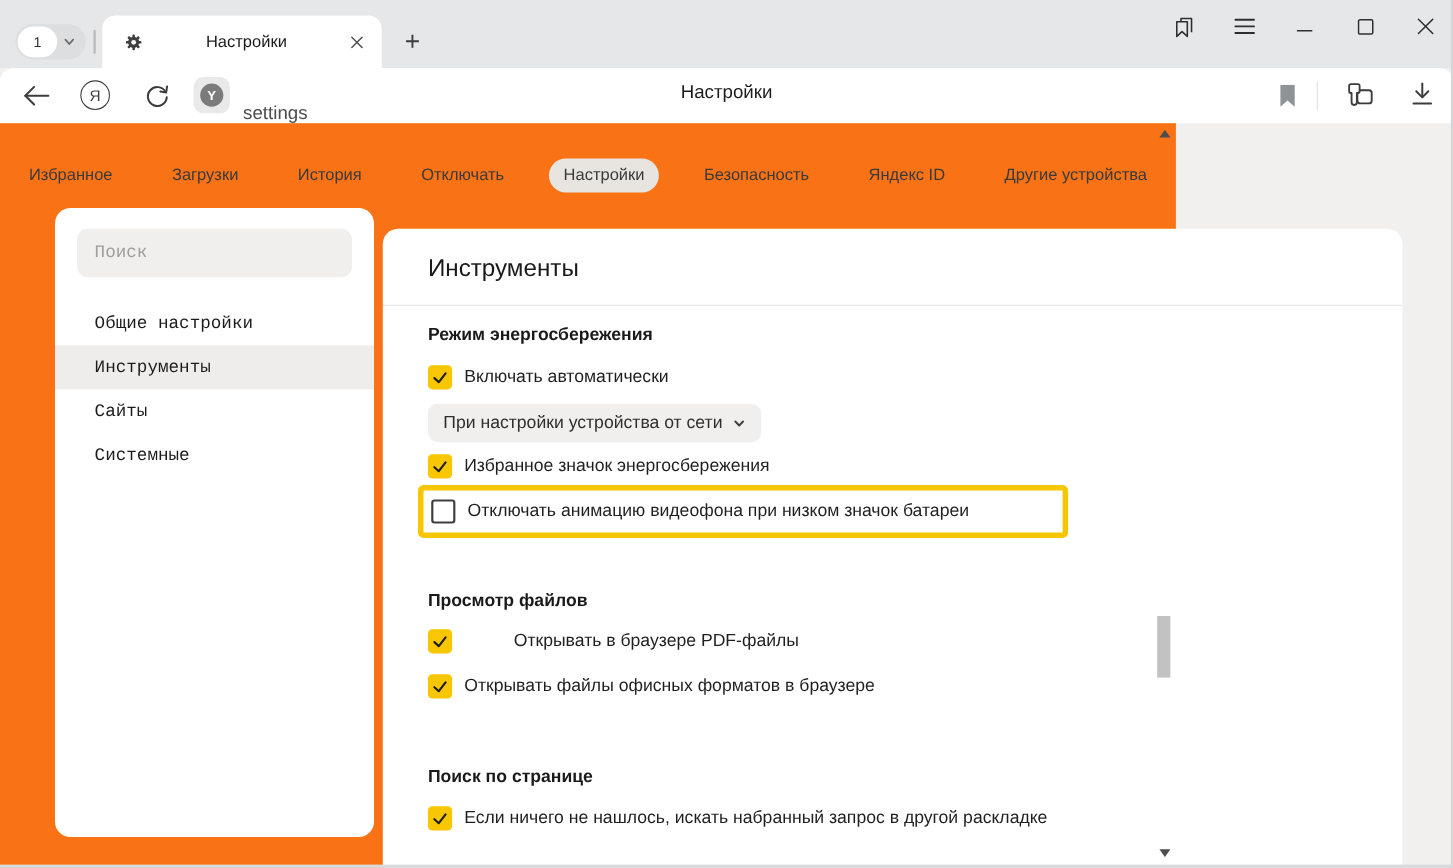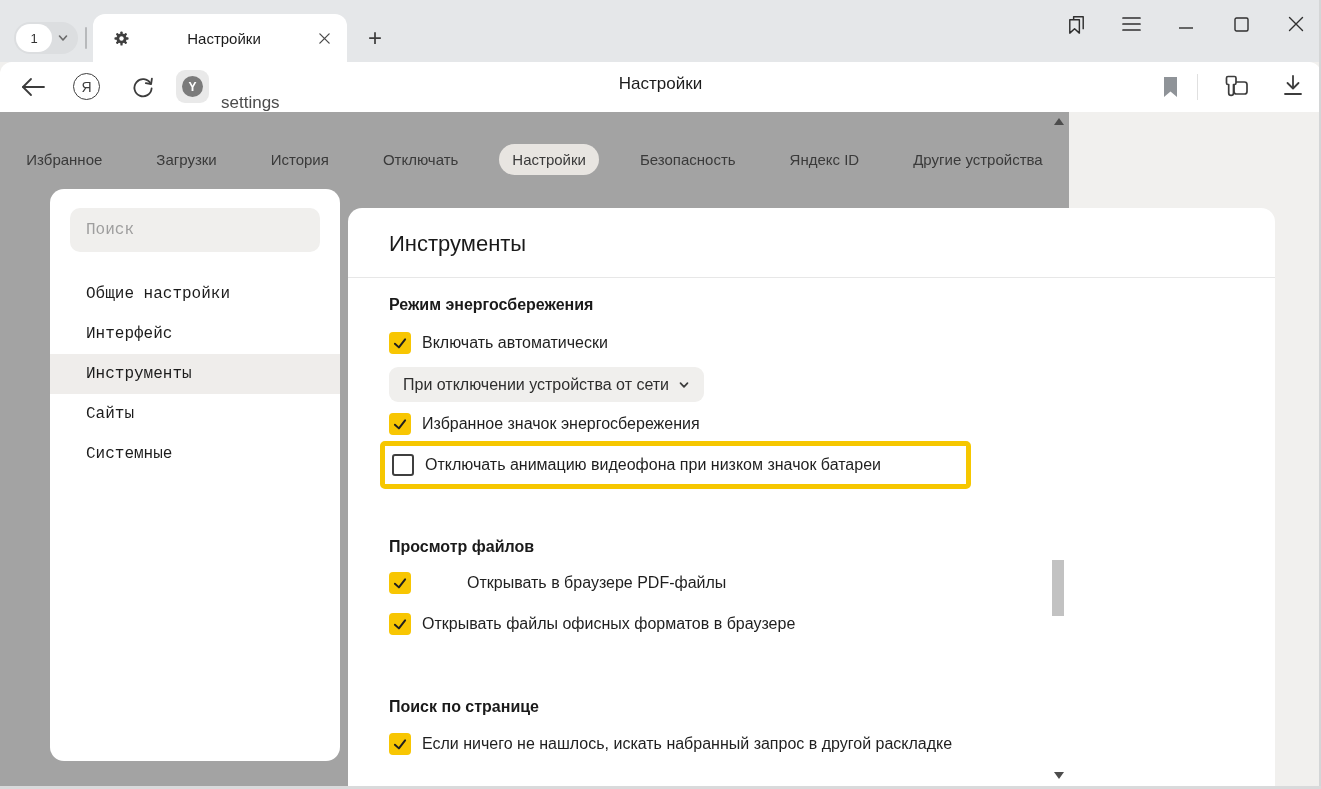--- a/index.html
+++ b/index.html
@@ -23,21 +23,21 @@
   .toolbar { position:absolute; top:62px; left:0; width:1321px; height:50px; background:#ffffff; border-radius:12px 12px 0 0; }
   .toolbar .icon-btn { position:absolute; width:28px; height:28px; top:11px; }
   .ybadge { position:absolute; left:176px; top:70px; width:33px; height:33px; border-radius:9px; background:#e9e9e9; display:flex; align-items:center; justify-content:center; cursor:pointer; border:none; }
   .ybadge .ycircle { width:21px; height:21px; border-radius:50%; background:#7b7b7b; color:#fff; font-size:12px; font-weight:bold; display:flex; align-items:center; justify-content:center; }
   .ylogo { position:absolute; left:73px; top:73px; width:27px; height:27px; border:1.8px solid #3e3e3e; border-radius:50%; color:#3e3e3e; font-size:14px; display:flex; align-items:center; justify-content:center; background:none; cursor:pointer; }
   .address { position:absolute; left:221px; top:93px; font-size:17px; color:#4c4c4c; cursor:text; }
   .page-title-center { position:absolute; left:0; right:0; top:74px; text-align:center; font-size:17px; color:#1c1c1c; pointer-events:none; }
   .toolbar-divider { position:absolute; left:1197px; top:74px; width:1px; height:26px; background:#e0e0e0; }
 
   
-  .content { position:absolute; top:112px; left:0; width:1069px; height:677px; background:#a3a3a3; }
+  .content { position:absolute; top:112px; left:0; width:1069px; height:677px; background:#f97316; }
   .nav { position:absolute; top:32px; left:0; width:100%; display:flex; justify-content:center; align-items:center; gap:28px; }
   .nav-item { font-size:15px; color:#3a3a3a; padding:7px 13px; border-radius:16px; cursor:pointer; white-space:nowrap; }
   .nav-item.selected { background:#e8e5e1; }
 
   .sidebar { position:absolute; left:50px; top:77px; width:290px; height:572px; background:#ffffff; border-radius:14px; overflow:hidden;font-family:Liberation Mono, monospace; }
   .search-input { display:block; width:250px; height:44px; margin:19px 20px 0 20px; background:#f0efed; border:none; border-radius:10px; padding:0 16px; font-size:16px; color:#333; font-family:inherit; }
   .search-input::placeholder { color:#9e9e9e; }
   .side-list { margin-top:22px; }
   .side-item { height:40px; display:flex; align-items:center; padding-left:36px; font-size:16px; color:#1c1c1c; cursor:pointer; }
   .side-item.selected { background:#efedeb; }
@@ -192,21 +192,20 @@
     <span class="nav-item selected">Настройки</span>
     <span class="nav-item">Безопасность</span>
     <span class="nav-item">Яндекс ID</span>
     <span class="nav-item">Другие устройства</span>
   </div>
 
   <aside class="sidebar">
     <input class="search-input" type="text" placeholder="Поиск" style="">
     <div class="side-list">
       <div class="side-item">Общие настройки</div>
-      <div class="side-item">Интерфейс</div>
       <div class="side-item selected">Инструменты</div>
       <div class="side-item">Сайты</div>
       <div class="side-item">Системные</div>
     </div>
   </aside>
 
   <main class="main-card">
     <h1 class="main-title">Инструменты</h1>
     <div class="main-divider"></div>
 
@@ -216,21 +215,21 @@
     <div class="cb-row" style="margin-top:15px;">
       <span class="checkbox checked">
         <svg width="16" height="16" viewBox="0 0 22 22">
             <polyline points="4,12 9.5,17 18,6" fill="none" stroke="#1f1f1f" stroke-width="2.7" stroke-linecap="round" stroke-linejoin="round"></polyline>
           </svg>
       </span>
       <span class="cb-label">Включать автоматически</span>
     </div>
 
     <button class="select">
-      <span>При отключении устройства от сети</span>
+      <span>При настройки устройства от сети</span>
       <svg width="12" height="12" viewBox="0 0 12 12">
           <polyline points="2.5,4.2 6,7.8 9.5,4.2" fill="none" stroke="#3c3c3c" stroke-width="1.7" stroke-linecap="round" stroke-linejoin="round"></polyline>
         </svg>
     </button>
 
     <div class="cb-row" style="margin-top:10px;">
       <span class="checkbox checked">
         <svg width="16" height="16" viewBox="0 0 22 22">
             <polyline points="4,12 9.5,17 18,6" fill="none" stroke="#1f1f1f" stroke-width="2.7" stroke-linecap="round" stroke-linejoin="round"></polyline>
           </svg>

